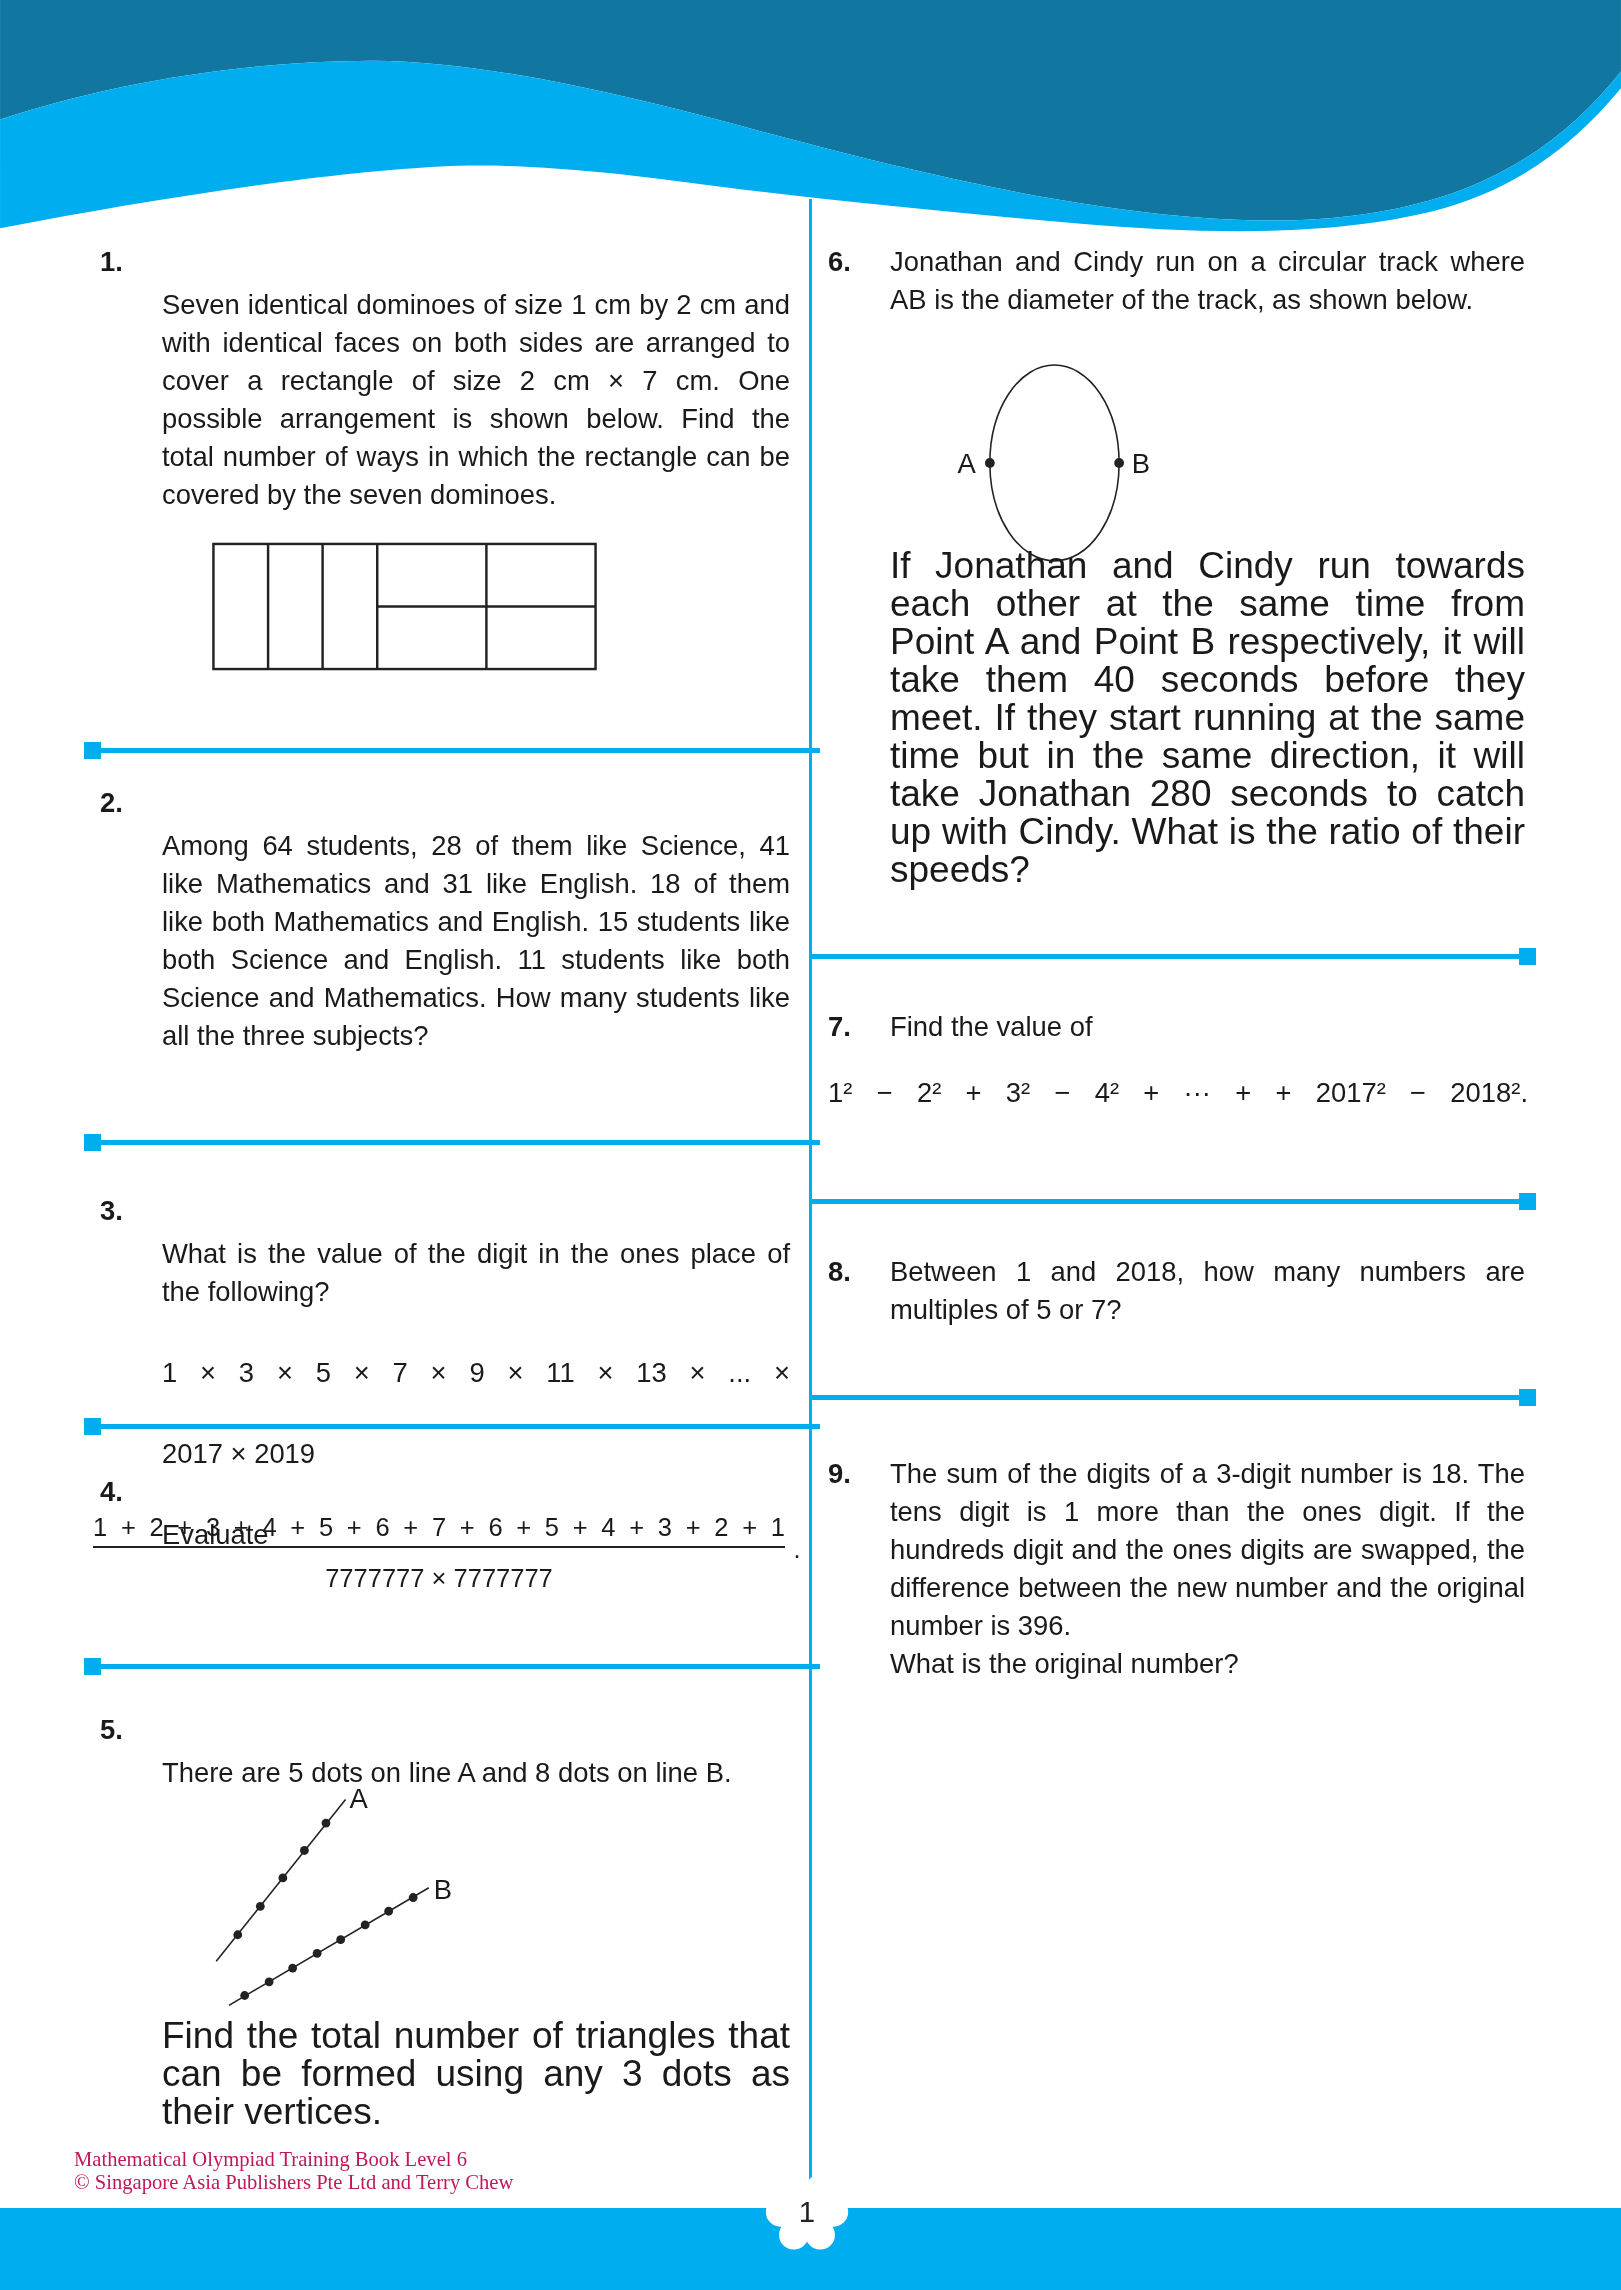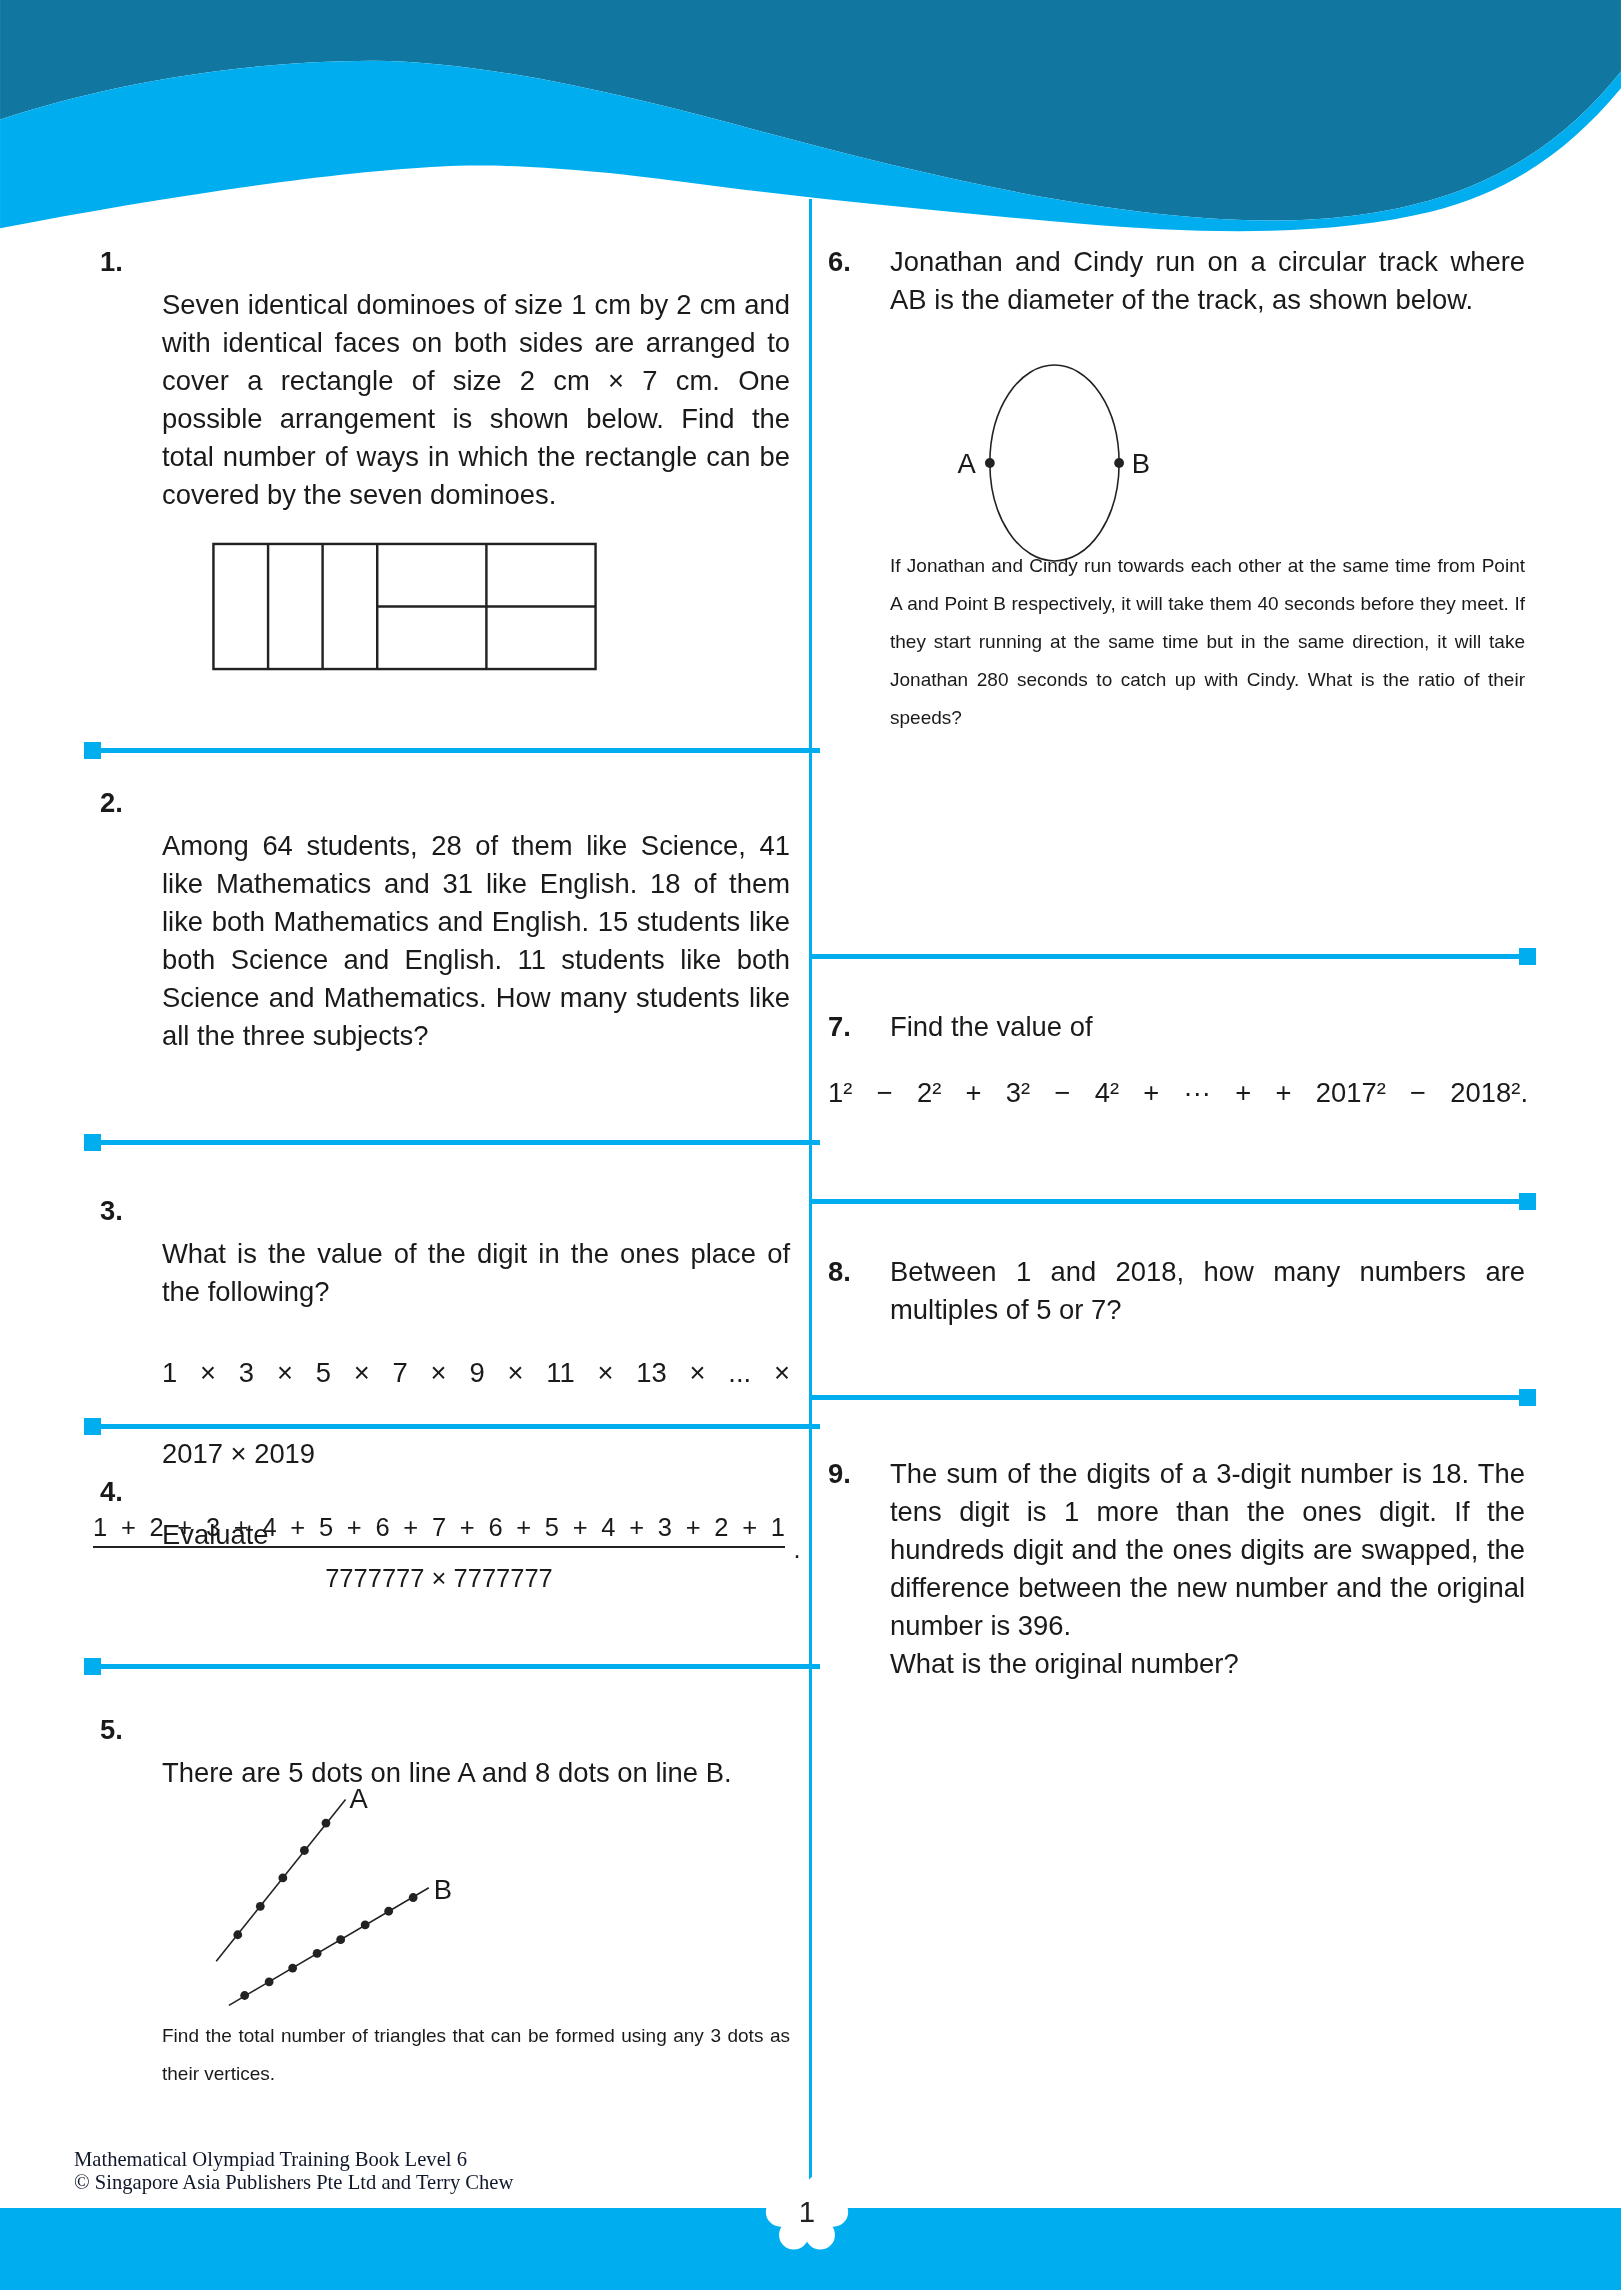--- a/index.html
+++ b/index.html
@@ -32,24 +32,24 @@
   .fraction .numer{
     border-bottom:2.5px solid #222;padding-bottom:2.9px;
     text-align:justify;text-align-last:justify;
   }
   .fraction .denom{text-align:center;padding-top:15px;}
   .fraction .frac-period{position:absolute;right:-15.7px;top:21.6px;}
   .formula-line{
     position:absolute;left:828px;top:1074px;width:700px;font-size:27.4px;line-height:38px;
     text-align:justify;text-align-last:justify;
   }
-  .cont-text{position:absolute;font-size:19px;line-height:38px;text-align:justify;}
+  .cont-text{position:absolute;font-size:37px;line-height:38px;text-align:justify;}
   .footer{
     position:absolute;left:74px;top:2148px;
-    font-family:"Liberation Serif", serif;font-size:20.6px;line-height:22.5px;color:#0f172a;
+    font-family:"Liberation Serif", serif;font-size:20.6px;line-height:22.5px;color:#be185d;
   }
   .bottom-bar{position:absolute;left:0;top:2208px;width:1621px;height:82px;background:#00AEEF;}
   .fig{position:absolute;}
   svg text{font-family:"Liberation Sans", sans-serif;}
 </style>
 </head>
 <body>
 
 <div class="page">
 

